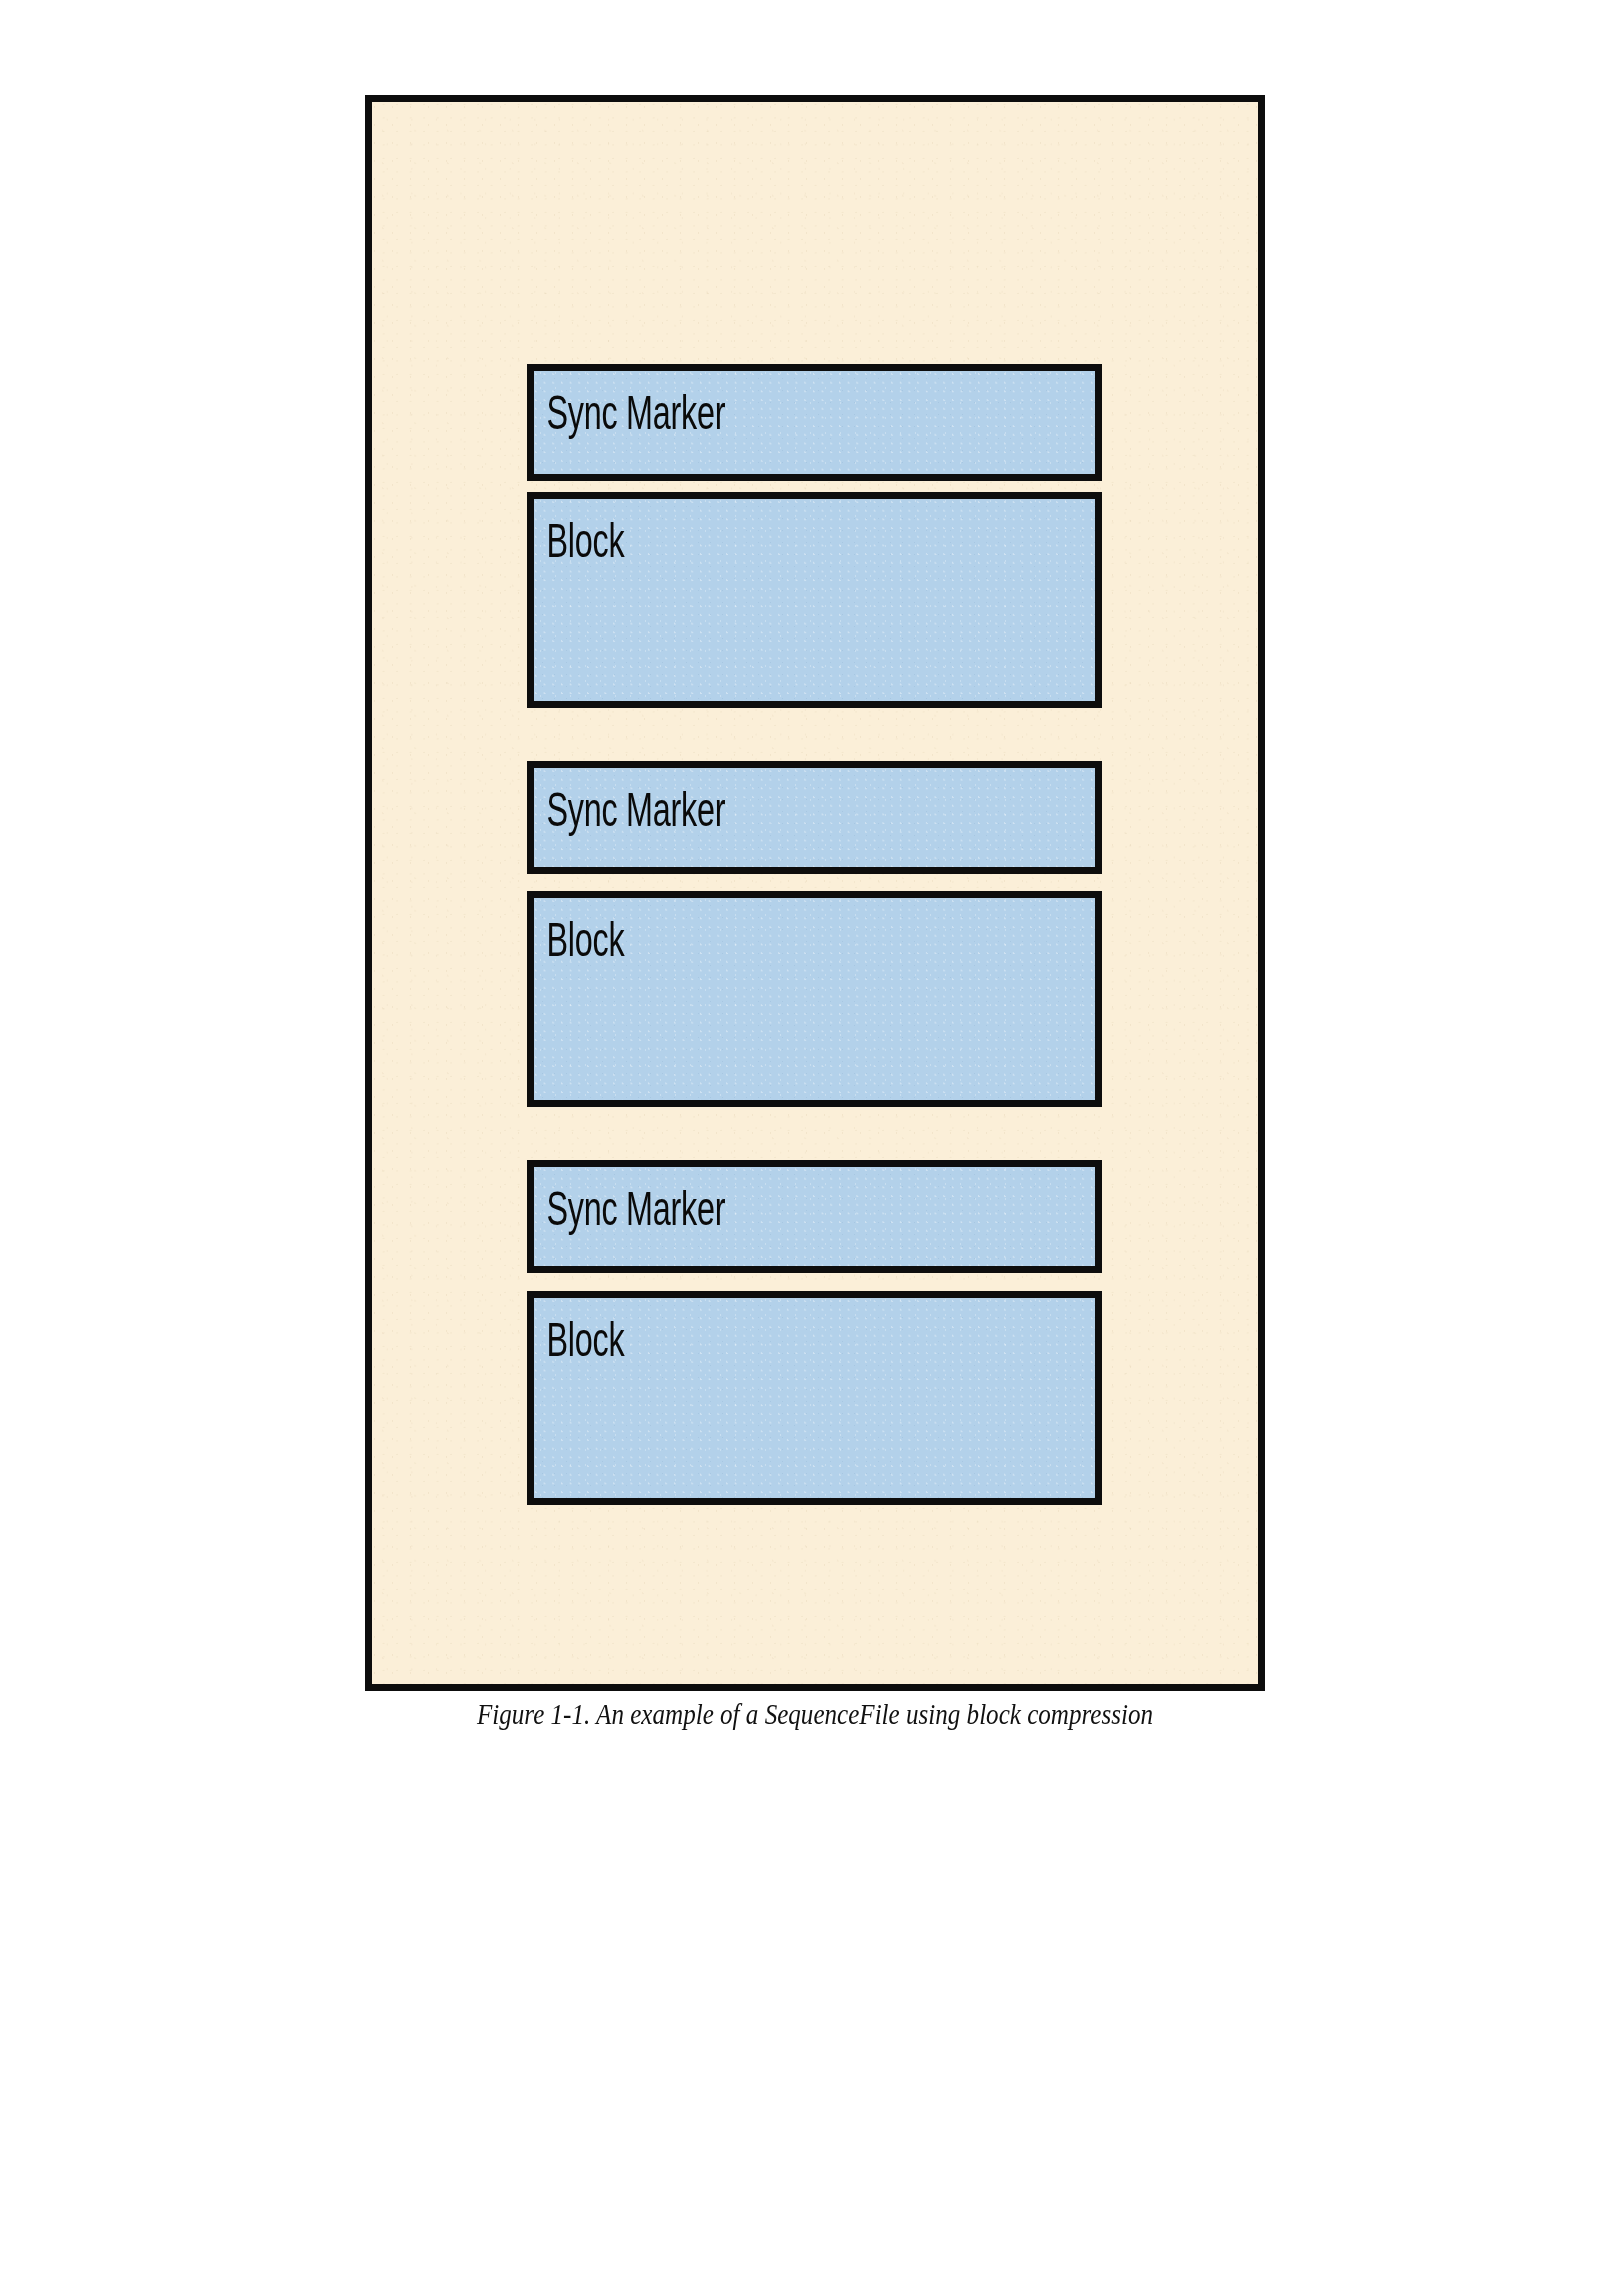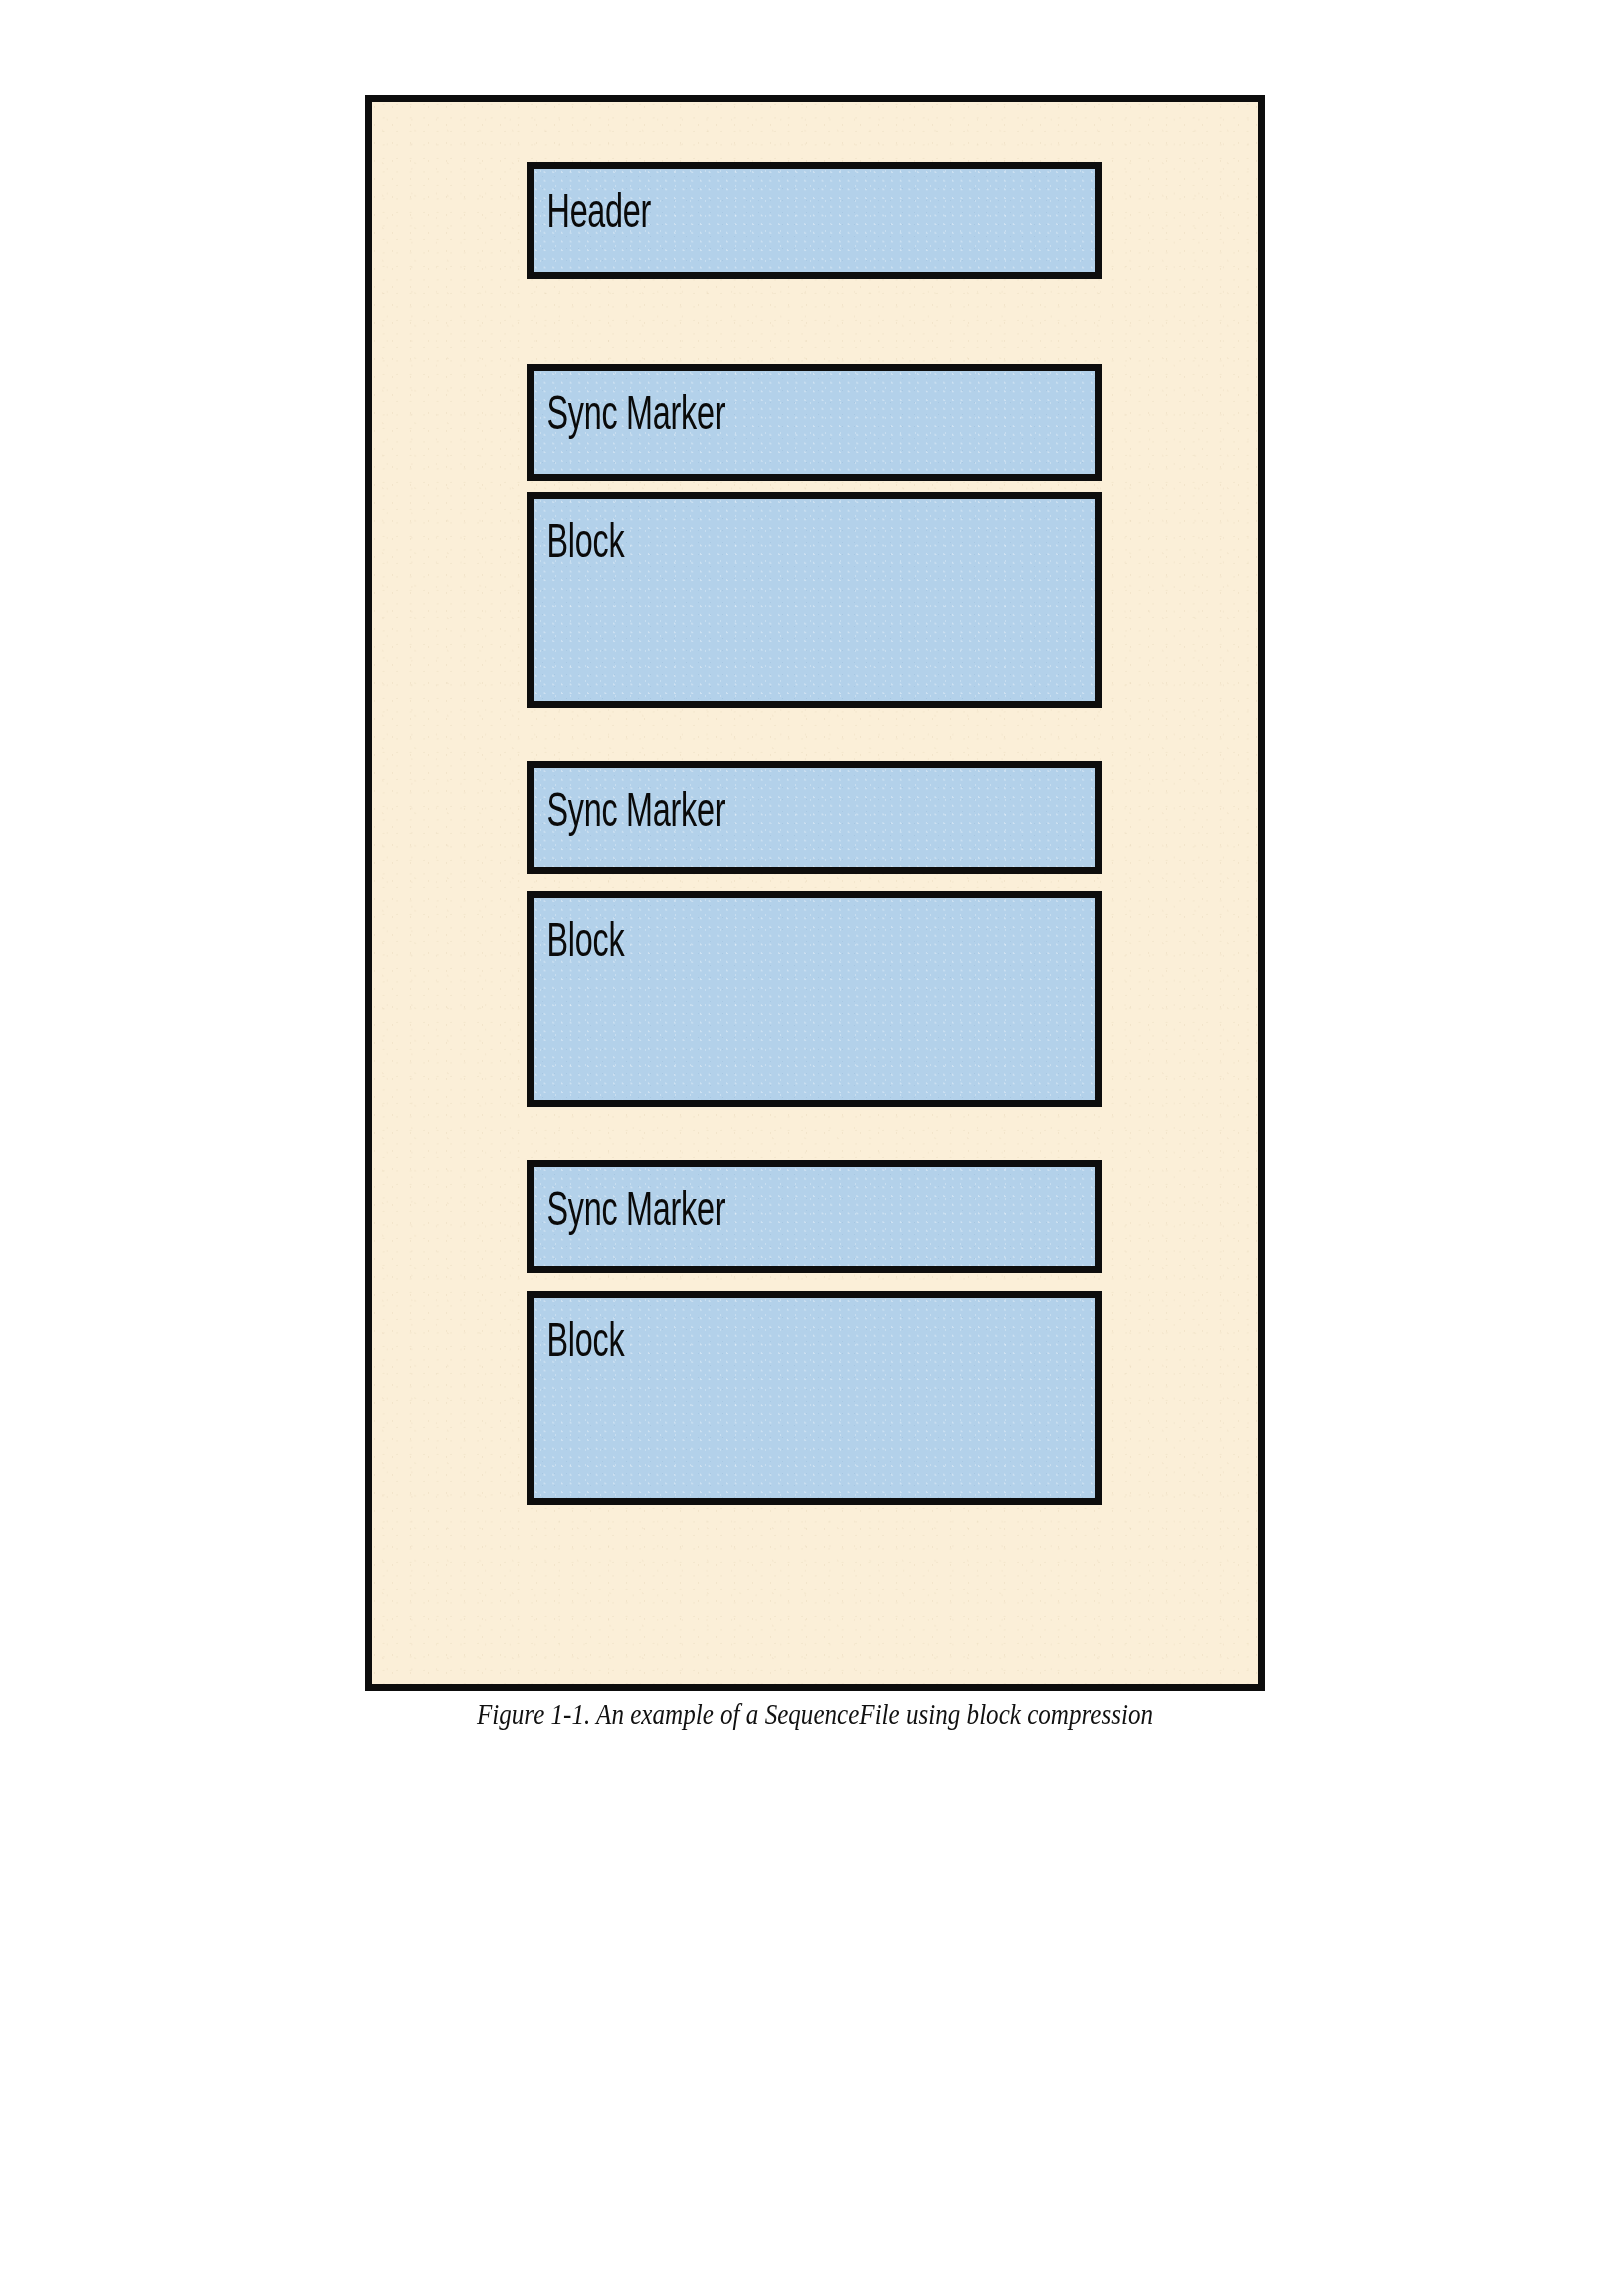--- a/index.html
+++ b/index.html
@@ -105,23 +105,20 @@
     transform: scaleX(0.88);
     transform-origin: center center;
     white-space: nowrap;
   }
 </style>
 </head>
 <body>
 
 <div id="figure-frame">
 
-  <div class="seq-box" id="box-header">
-    <span class="seq-label">Header</span>
-  </div>
 
   <div class="seq-box" id="box-sync-1">
     <span class="seq-label">Sync Marker</span>
   </div>
 
   <div class="seq-box" id="box-block-1">
     <span class="seq-label">Block</span>
   </div>
 
   <div class="seq-box" id="box-sync-2">

